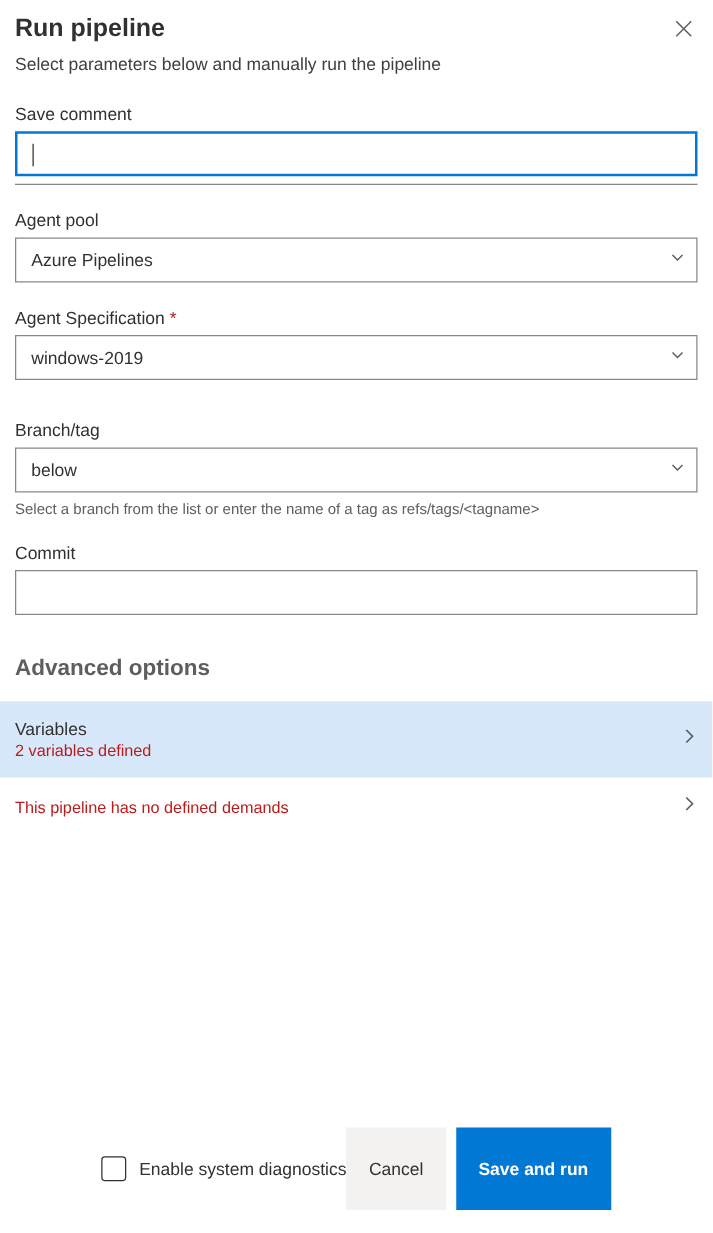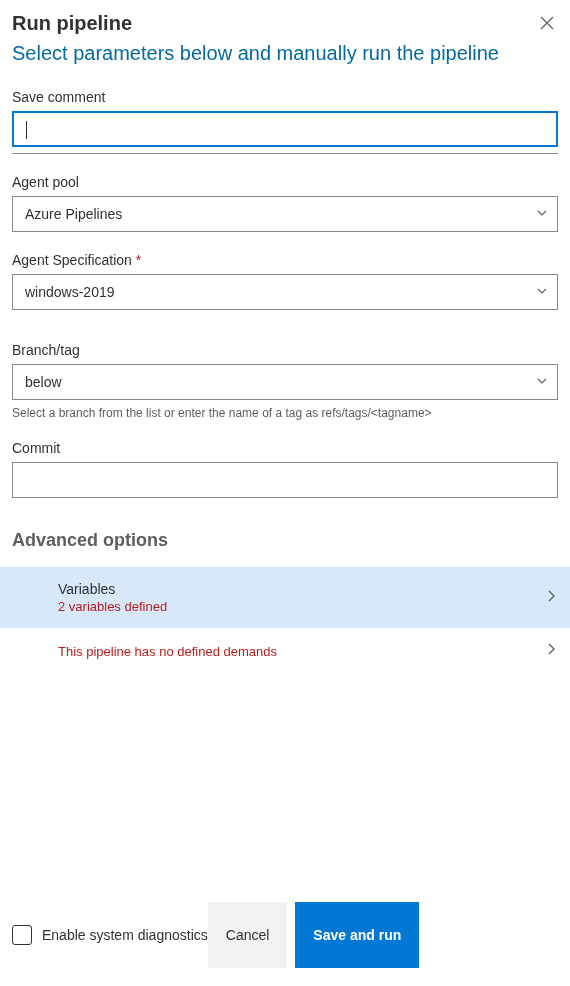--- a/index.html
+++ b/index.html
@@ -35,22 +35,22 @@
     }
     .close-btn {
       background: none;
       border: none;
       cursor: pointer;
       padding: 4px;
       color: #605e5c;
       font-size: 16px;
     }
     .subtitle {
-      font-size: 20px;
-      color: #0369a1;
+      font-size: 14px;
+      color: #404040;
       margin-bottom: 24px;
     }
     .field {
       margin-bottom: 20px;
     }
     .field-label {
       font-size: 14px;
       color: #323130;
       margin-bottom: 6px;
       display: block;
@@ -119,39 +119,38 @@
       margin-left: -12px;
       margin-right: -12px;
       cursor: pointer;
     }
     .list-item.highlighted {
       background: #d6e8fa;
     }
     .list-item-text {
       display: flex;
       flex-direction: column;
-      margin-left: 46px;
     }
     .list-item-title {
       font-size: 14px;
       color: #323130;
       margin-bottom: 2px;
     }
     .list-item-sub {
       font-size: 13px;
       color: #b91c1c;
     }
     .chevron-right {
       color: #605e5c;
     }
     .footer {
       padding: 16px 12px 18px 12px;
       display: flex;
       align-items: center;
-      justify-content: flex-start;
+      justify-content: center;
       background: #ffffff;
     }
     .checkbox-row {
       display: flex;
       align-items: center;
       gap: 10px;
       cursor: pointer;
     }
     .checkbox {
       width: 20px;

